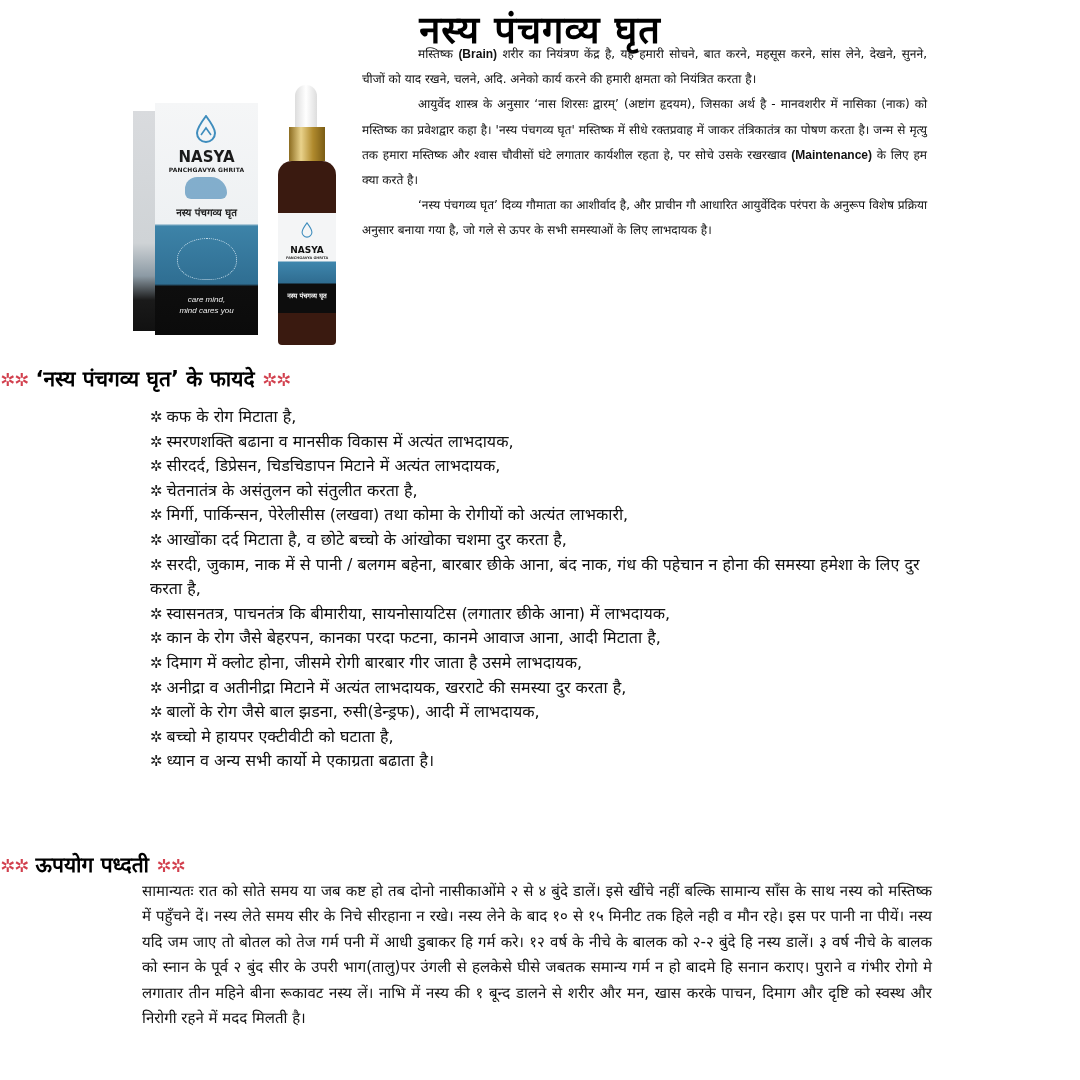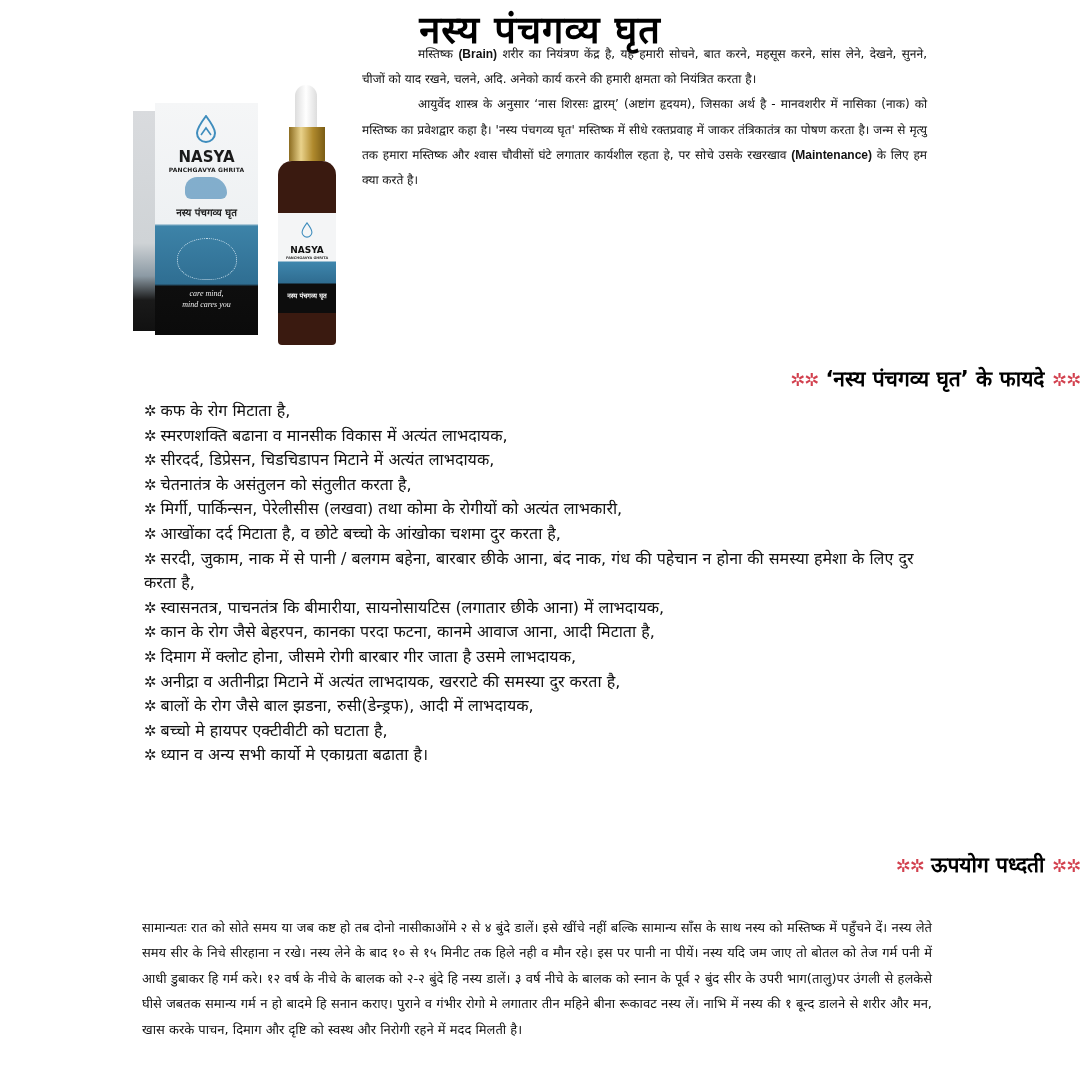--- a/index.html
+++ b/index.html
@@ -15,48 +15,48 @@
   .box-front { position:absolute; left:22px; top:0; width:103px; height:232px;
                background:linear-gradient(180deg,#f5f6f7 0%,#eef1f3 52%,#3d83a8 53%,#2f6e92 78%,#0e0e0e 79%,#0b0b0b 100%); }
   .drop { position:absolute; left:40px; top:12px; width:22px; height:28px; }
   .box-brand { position:absolute; left:0; width:103px; text-align:center; font-weight:bold; color:#1a1a1a; }
   .box-brand.b1 { top:45px; font-size:15px; }
   .box-brand.b2 { top:63px; font-size:6px; letter-spacing:0.2px; }
   .cow { position:absolute; left:30px; top:74px; width:42px; height:22px; background:#6ea1c4;
          border-radius:12px 16px 6px 6px; opacity:0.85; }
   .box-hindi { position:absolute; left:0; top:102px; width:103px; text-align:center; font-size:10px; font-weight:bold; color:#222; }
   .brain { position:absolute; left:22px; top:135px; width:58px; height:40px; border:1px dotted #cfe4f0; border-radius:50% 50% 45% 45%; }
-  .tagline { position:absolute; left:0; top:185px; width:103px; text-align:center; font-family:Liberation Serif, serif;
+  .tagline { position:absolute; left:0; top:191px; width:103px; text-align:center; font-family:Liberation Sans, sans-serif;
              font-style:italic; font-size:8px; color:#eee; line-height:11px; }
   .bottle { position:absolute; left:143px; top:0; width:62px; height:262px; }
   .pipette { position:absolute; left:19px; top:0; width:22px; height:45px; background:linear-gradient(90deg,#ddd,#fff,#ddd); border-radius:11px 11px 2px 2px; }
   .cap { position:absolute; left:13px; top:42px; width:36px; height:34px; background:linear-gradient(90deg,#8c6c20,#e9d28b,#b08a2d,#7a5c15); }
   .glass { position:absolute; left:2px; top:76px; width:58px; height:184px; background:#3a1a10; border-radius:14px 14px 4px 4px; }
   .label { position:absolute; left:2px; top:128px; width:58px; height:100px;
            background:linear-gradient(180deg,#f4f5f6 0%,#f4f5f6 48%,#3e86ad 49%,#2f6c90 70%,#0d0d0d 71%,#0d0d0d 100%); }
   .label .l1 { position:absolute; top:32px; width:58px; text-align:center; font-size:9px; font-weight:bold; color:#111; }
   .label .l2 { position:absolute; top:43px; width:58px; text-align:center; font-size:3.5px; font-weight:bold; color:#333; }
   .label .l3 { position:absolute; top:78px; width:58px; text-align:center; font-size:6.5px; font-weight:bold; color:#fff; }
   .ldrop { position:absolute; left:23px; top:8px; width:12px; height:18px; }
 
   .intro { position:absolute; left:362px; top:42px; width:565px; font-size:12px; line-height:25.2px; text-align:justify; }
   .intro p { margin:0; text-indent:56px; }
   .intro b { font-family:"Liberation Sans", sans-serif; }
 
-  .heading { position:absolute; left:0; width:1080px; text-align:right; font-weight:bold; font-size:21px; color:#000; }
+  .heading { position:absolute; left:0; width:1080px; text-align:left; font-weight:bold; font-size:21px; color:#000; }
   .heading .stars { color:#d2404e; font-size:18px; letter-spacing:-1px; }
   .h1 { top:364px; }
   .h2 { top:850px; }
 
-  .benefits { position:absolute; left:142px; top:397px; width:800px; margin:2px; padding:0; list-style:none;
+  .benefits { position:absolute; left:142px; top:397px; width:800px; margin:8px; padding:0; list-style:none;
               font-size:16px; line-height:24.6px; }
   .benefits li { margin:0; padding:0; }
   .bullet { color:#222; font-size:15px; margin-right:4px; }
 
-  .usage { position:absolute; left:142px; top:915px; width:790px; font-size:13px; line-height:25.4px; text-align:justify; margin:0; }
+  .usage { position:absolute; left:142px; top:879px; width:790px; font-size:15px; line-height:25.4px; text-align:justify; margin:0; }
 </style>
 </head>
 <body>
 
 <div class="title">नस्य पंचगव्य घृत</div>
 
 <div class="product">
   <div class="box">
     <div class="box-side"></div>
     <div class="box-front">
@@ -86,20 +86,21 @@
       <div class="l1">NASYA</div>
       <div class="l2">PANCHGAVYA GHRITA</div>
       <div class="l3">नस्य पंचगव्य घृत</div>
     </div>
   </div>
 </div>
 
 <div class="intro">
   <p><span>मस्तिष्क </span><b>(Brain)</b><span> शरीर का नियंत्रण केंद्र है, यह हमारी सोचने, बात करने, महसूस करने, सांस लेने, देखने, सुनने, चीजों को याद रखने, चलने, अदि. अनेको कार्य करने की हमारी क्षमता को नियंत्रित करता है।</span></p>
   <p><span>आयुर्वेद शास्त्र के अनुसार ‘नास शिरसः द्वारम्’ (अष्टांग हृदयम), जिसका अर्थ है - मानवशरीर में नासिका (नाक) को मस्तिष्क का प्रवेशद्वार कहा है। 'नस्य पंचगव्य घृत' मस्तिष्क में सीधे रक्तप्रवाह में जाकर तंत्रिकातंत्र का पोषण करता है। जन्म से मृत्यु तक हमारा मस्तिष्क और श्वास चौवीसों घंटे लगातार कार्यशील रहता हे, पर सोचे उसके रखरखाव </span><b>(Maintenance)</b><span> के लिए हम क्या करते है।</span></p>
+  <p>‘नस्य पंचगव्य घृत’ दिव्य गौमाता का आशीर्वाद है, और प्राचीन गौ आधारित आयुर्वेदिक परंपरा के अनुरूप विशेष प्रक्रिया अनुसार बनाया गया है, जो गले से ऊपर के सभी समस्याओं के लिए लाभदायक है।</p>
 </div>
 
 <div class="heading h1">
   <span class="stars">✲✲</span>
   <span>‘नस्य पंचगव्य घृत’ के फायदे</span>
   <span class="stars">✲✲</span>
 </div>
 
 <ul class="benefits" id="benefits">
     <li><span class="bullet">✲</span><span>कफ के रोग मिटाता है,</span></li>

